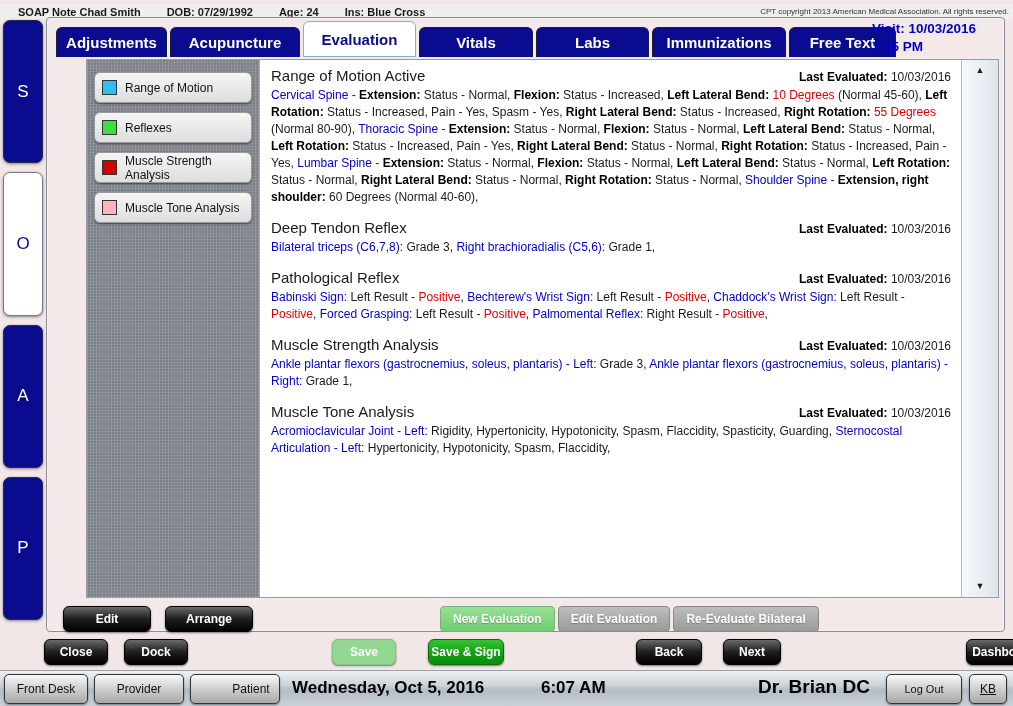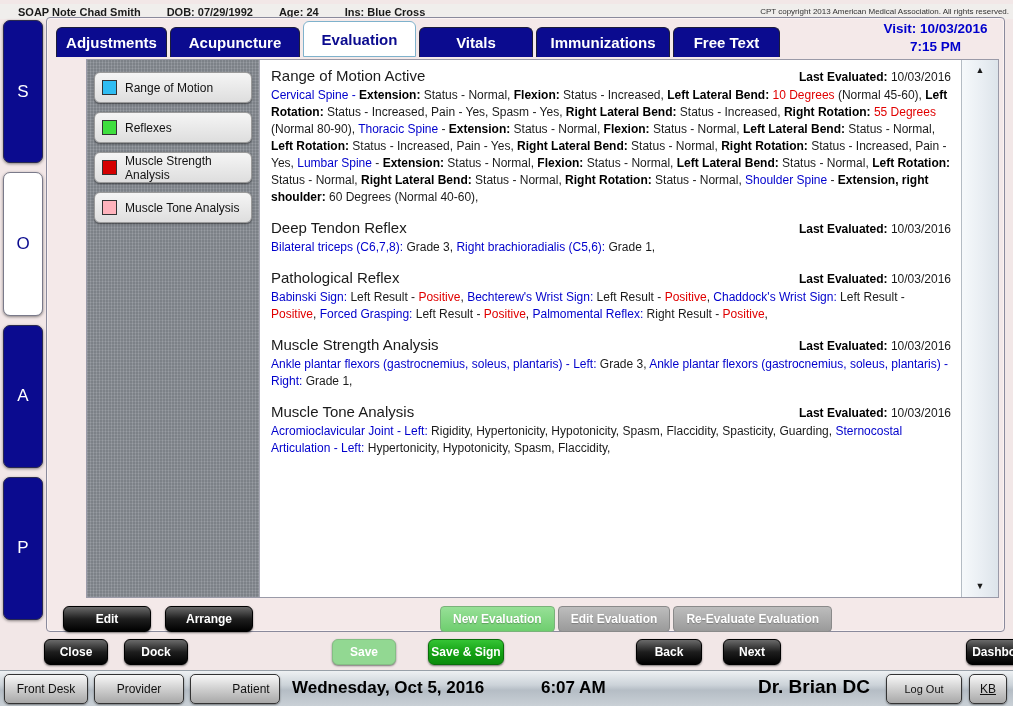--- a/index.html
+++ b/index.html
@@ -40,21 +40,21 @@
   .tab {
     height:30px; background:#0b0b8f; border:1px solid #1c1c3a; border-bottom:none;
     border-radius:6px 6px 0 0; color:#fff; font-weight:bold; font-size:15px;
     display:flex; align-items:center; justify-content:center; padding:0 8px; cursor:pointer;
   }
   .tab.active {
     height:36px; background:#fff; color:#0b0b8f; border:1px solid #7fb2cc;
     position:relative; z-index:2;
   }
   .visit-info {
-    position:absolute; right:5px; top:2px; width:127px; text-align:center;
+    position:absolute; right:5px; top:2px; width:127px; 
     color:#0000cc; font-weight:bold; font-size:13.5px; line-height:1.35;
   }
   
   .inner-wrap {
     position:absolute; left:39px; top:41px; width:913px; height:539px;
     border:1px solid #9a9aa8; background:#fff; display:flex; overflow:hidden;
   }
   .legend-panel {
     width:172px; padding-top:7px;
     background:
@@ -163,20 +163,21 @@
     <div class="soap-btn">A</div>
     <div class="soap-btn">P</div>
   </div>
 
 <div class="main-panel">
   <div class="tab-row" id="tab-row">
       <div class="tab" style="width: 111px;">Adjustments</div>
       <div class="tab" style="width: 130px;">Acupuncture</div>
       <div class="tab active" style="width: 113px;">Evaluation</div>
       <div class="tab" style="width: 114px;">Vitals</div>
+      <div class="tab" style="width: 113px;">Labs</div>
       <div class="tab" style="width: 134px;">Immunizations</div>
       <div class="tab" style="width: 107px;">Free Text</div>
     </div>
   <div class="visit-info">
     <div>Visit: 10/03/2016</div>
     <div>7:15 PM</div>
   </div>
 
   <div class="inner-wrap">
     <div class="legend-panel" id="legend-panel">
@@ -239,21 +240,21 @@
       <span class="scroll-arrow">▼</span>
     </div>
   </div>
 
   <div class="panel-actions">
     <div class="btn btn-edit">Edit</div>
     <div class="btn btn-arrange">Arrange</div>
     <div class="eval-actions">
       <div class="gbtn green">New Evaluation</div>
       <div class="gbtn gray">Edit Evaluation</div>
-      <div class="gbtn gray">Re-Evaluate Evaluation</div>
+      <div class="gbtn gray">Re-Evaluate Bilateral</div>
     </div>
   </div>
 </div>
 
 <div class="footer-row">
   <div class="fbtn fbtn-close">Close</div>
   <div class="fbtn fbtn-dock">Dock</div>
   <div class="fbtn fbtn-save">Save</div>
   <div class="fbtn fbtn-savesign">Save &amp; Sign</div>
   <div class="fbtn fbtn-back">Back</div>

